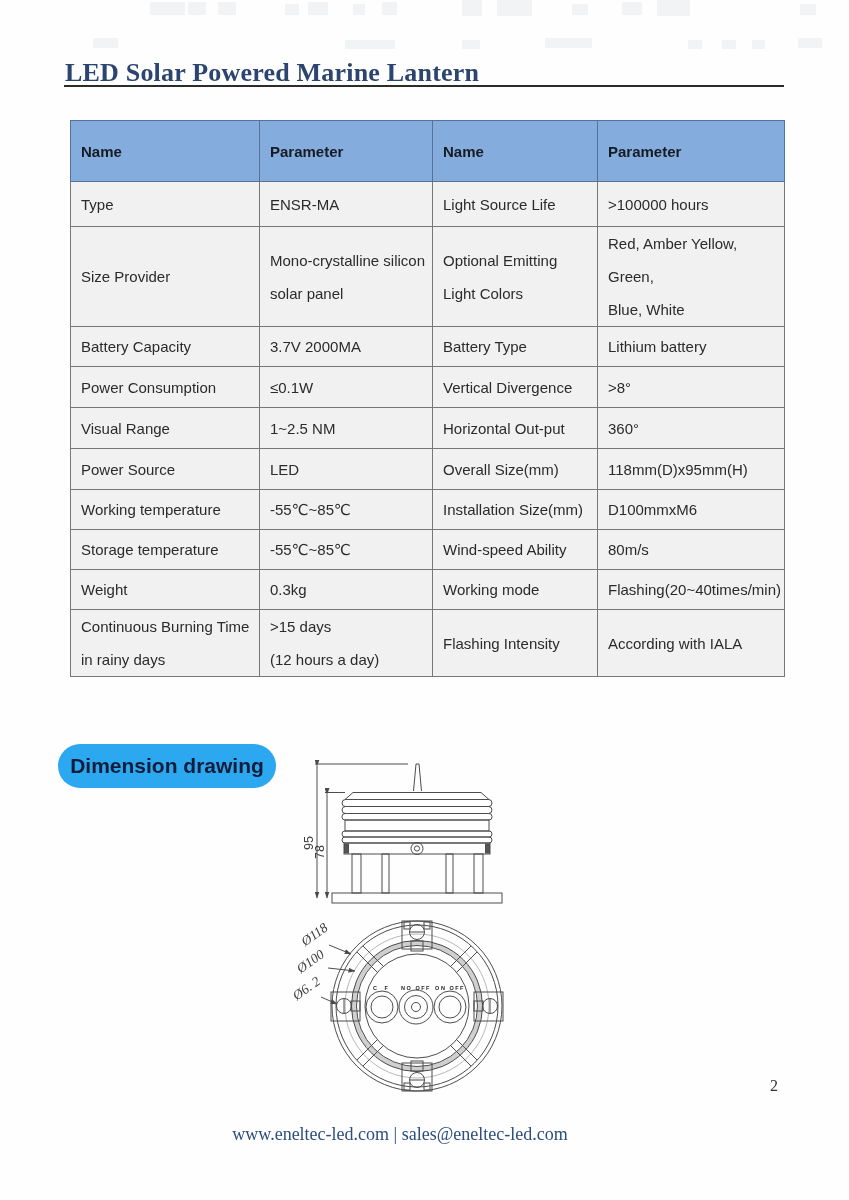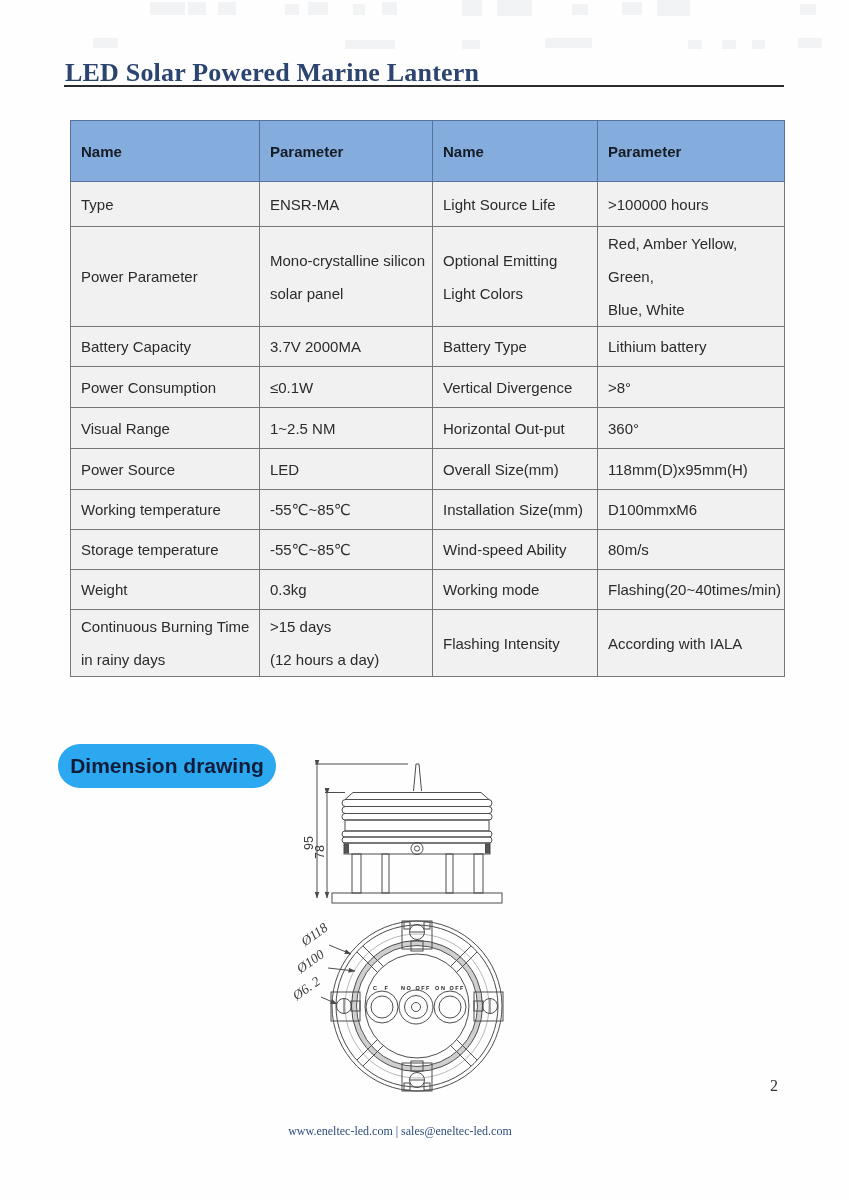--- a/index.html
+++ b/index.html
@@ -19,21 +19,21 @@
                  padding:0 4px 0 10px;border:1px solid #777777;white-space:pre-line;line-height:33px;margin-top:22px;}
   
   .dim-btn{position:absolute;left:58px;top:744px;width:218px;height:44px;border-radius:22px;
            background:#2ba8ef;border:none;color:#101c3a;font-family:"Liberation Sans","DejaVu Sans",sans-serif;
            font-size:21px;font-weight:bold;display:flex;align-items:center;justify-content:center;cursor:pointer;}
   .drawing-svg{position:absolute;left:280px;top:750px;}
   
   .page-num{position:absolute;left:770px;top:1077px;font-family:"Liberation Serif","DejaVu Serif",serif;
             font-size:16px;color:#333;}
   .footer{position:absolute;left:0;top:1124px;width:800px;text-align:center;
-          font-family:"Liberation Serif","DejaVu Serif",serif;font-size:12px;color:#2d4d7c;}
+          font-family:"Liberation Serif","DejaVu Serif",serif;font-size:18px;color:#2d4d7c;}
 </style>
 </head>
 <body>
 
 <div class="page">
 
   <div>
     <i class="artifact" style="left:150px;top:2px;width:35px;height:13px"></i>
     <i class="artifact" style="left:188px;top:2px;width:18px;height:13px"></i>
     <i class="artifact" style="left:218px;top:2px;width:18px;height:13px"></i>
@@ -74,21 +74,21 @@
       <th>Name</th>
       <th>Parameter</th>
     </tr>
     <tr style="height:45px">
       <td>Type</td>
       <td>ENSR-MA</td>
       <td>Light Source Life</td>
       <td>&gt;100000 hours</td>
     </tr>
     <tr style="height:72px">
-      <td>Power Parameter</td>
+      <td>Size Provider</td>
       <td>Mono-crystalline silicon
 solar panel</td>
       <td>Optional Emitting
 Light Colors</td>
       <td>Red, Amber Yellow, Green,
 Blue, White</td>
     </tr>
     <tr style="height:40px">
       <td>Battery Capacity</td>
       <td>3.7V 2000MA</td>

